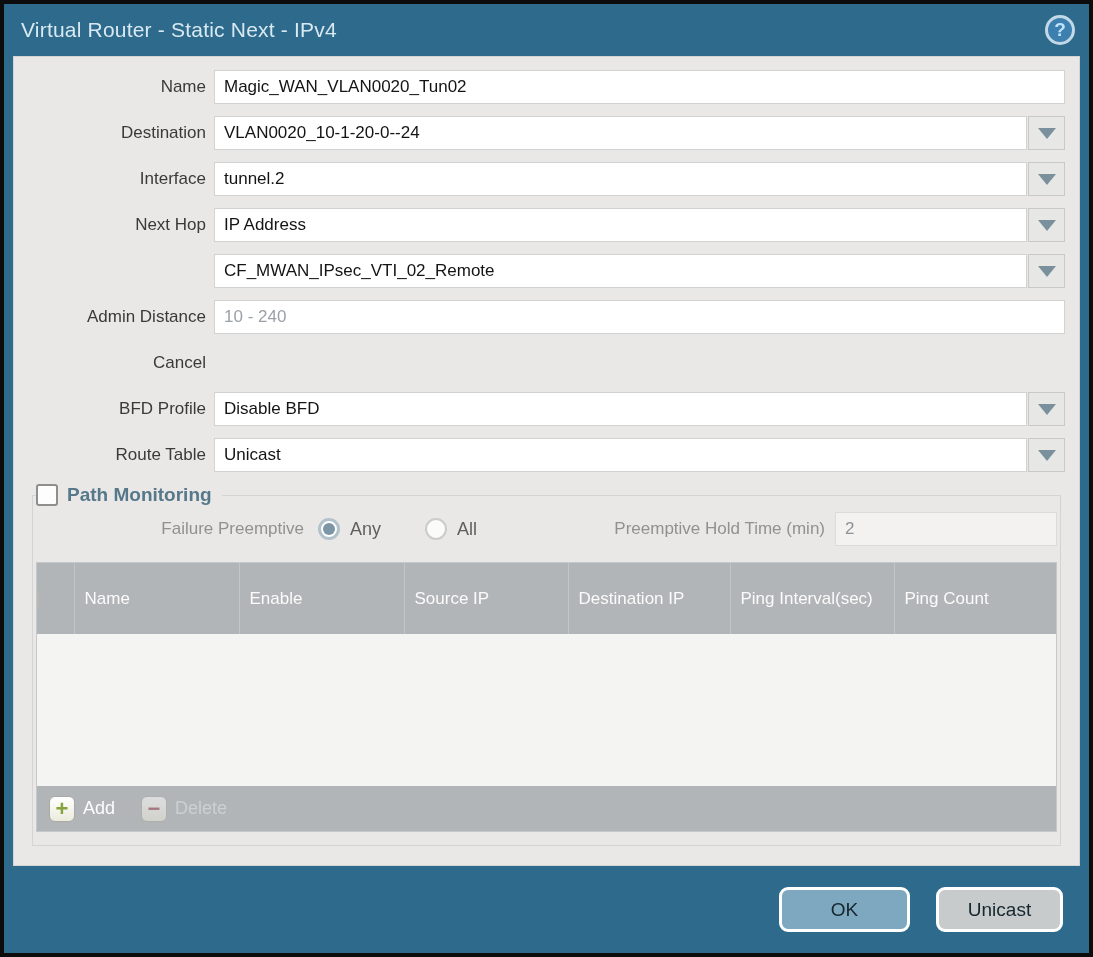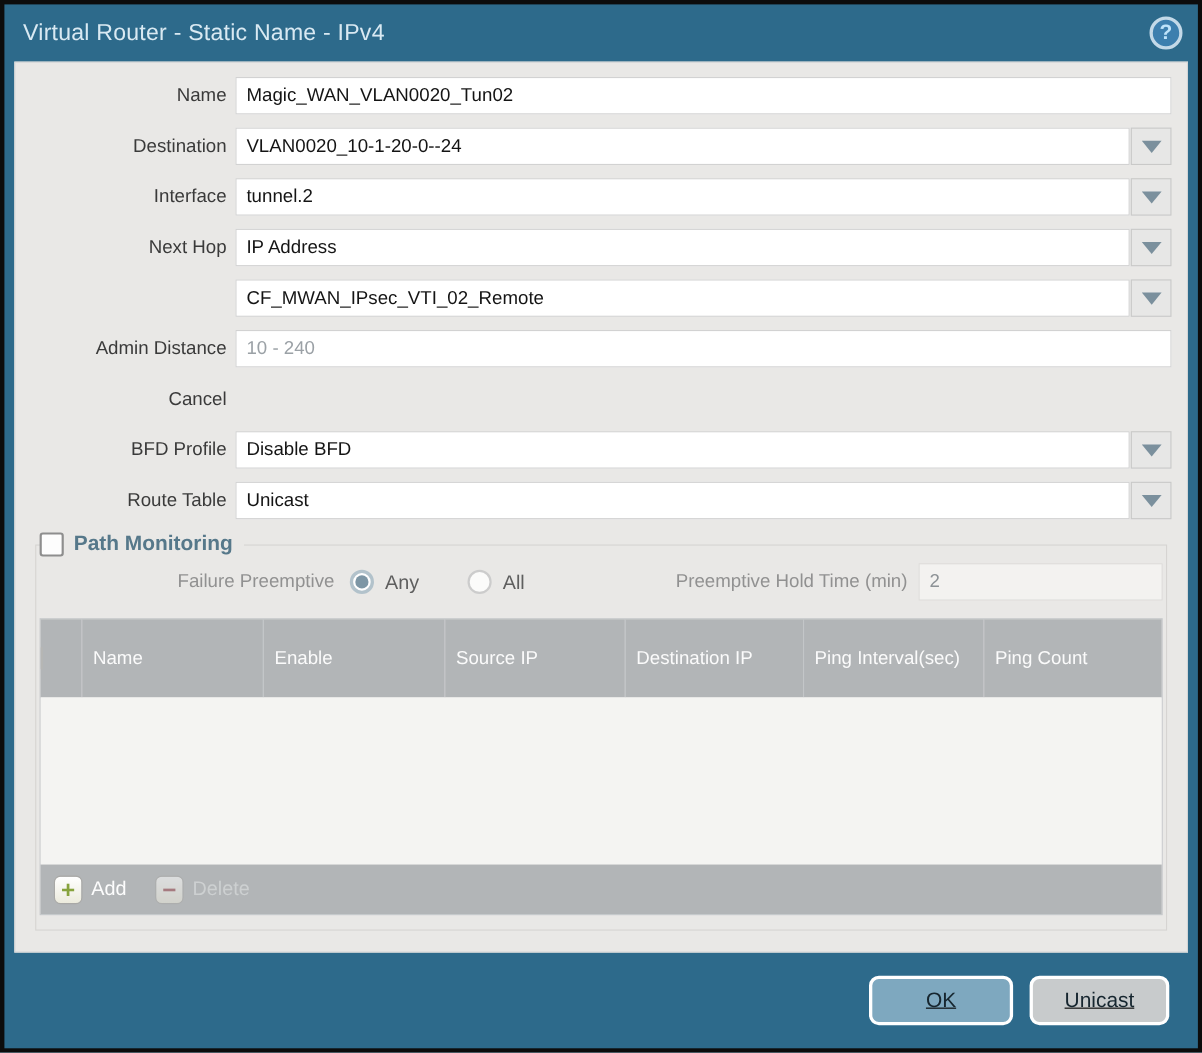--- a/index.html
+++ b/index.html
@@ -69,33 +69,33 @@
              background:linear-gradient(#ffffff,#ecebdd); display:flex; align-items:center;
              justify-content:center; font-size:22px; font-weight:bold; line-height:1; }
   .ic-plus { color:#87a33d; }
   .ic-minus { color:#9c4a52; }
   .tool-lbl { font-size:18px; color:#fdfdfd; }
   .tool-btn.disabled .tool-ic { opacity:.55; }
   .tool-btn.disabled .tool-lbl { color:#cdd0d1; }
 
   
   .footerbar { flex:none; height:87px; display:flex; align-items:center; justify-content:flex-end;
-               gap:15px; padding-right:26px;text-decoration:underline; }
+               gap:26px; padding-right:26px; }
   .btn { height:45px; border-radius:9px; border:3px solid #ffffff; font-family:"Liberation Sans",sans-serif;
          font-size:19px; color:#16262f; cursor:pointer; }
   .btn-ok { width:131px; background:#7ea8bf; }
   .btn-cancel { width:127px; background:#c8cbcc; }
 </style>
 </head>
 <body>
 
 <div class="dialog">
 
   <div class="titlebar">
-    <span class="title">Virtual Router - Static Name - IPv4</span>
+    <span class="title">Virtual Router - Static Next - IPv4</span>
     <span class="help">?</span>
   </div>
 
   <div class="content">
 
     <div class="row">
       <label class="lbl">Name</label>
       <div class="fieldwrap">
         <input class="txt" type="text" value="Magic_WAN_VLAN0020_Tun02" style="">
       </div>

